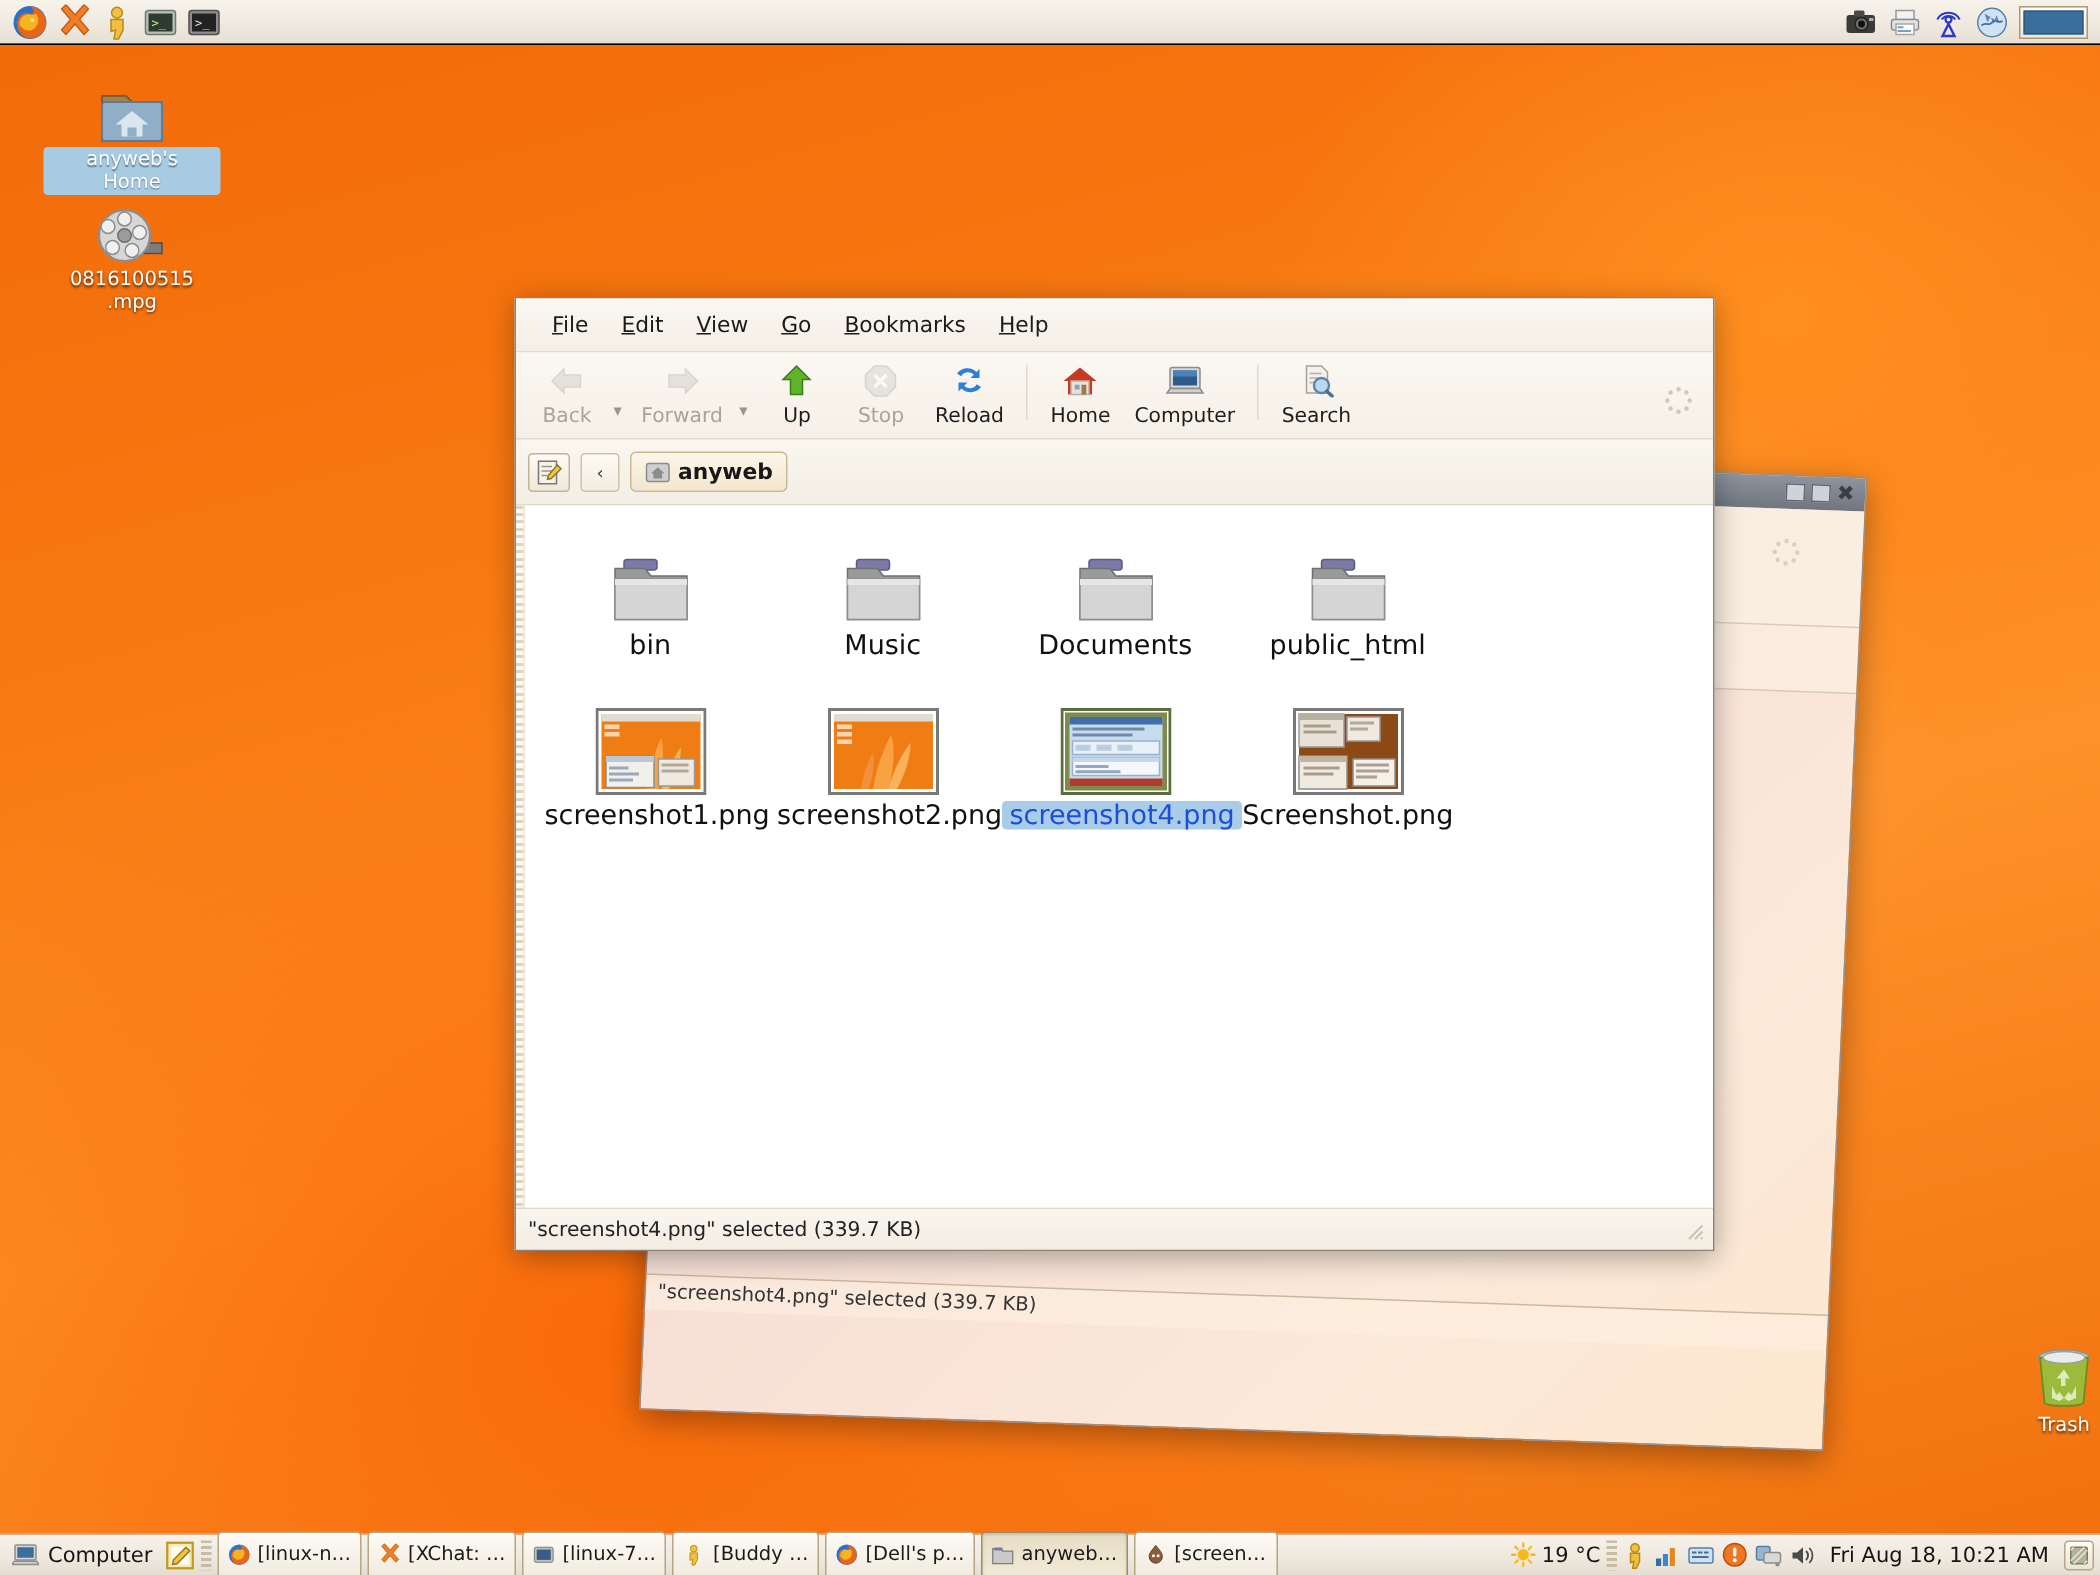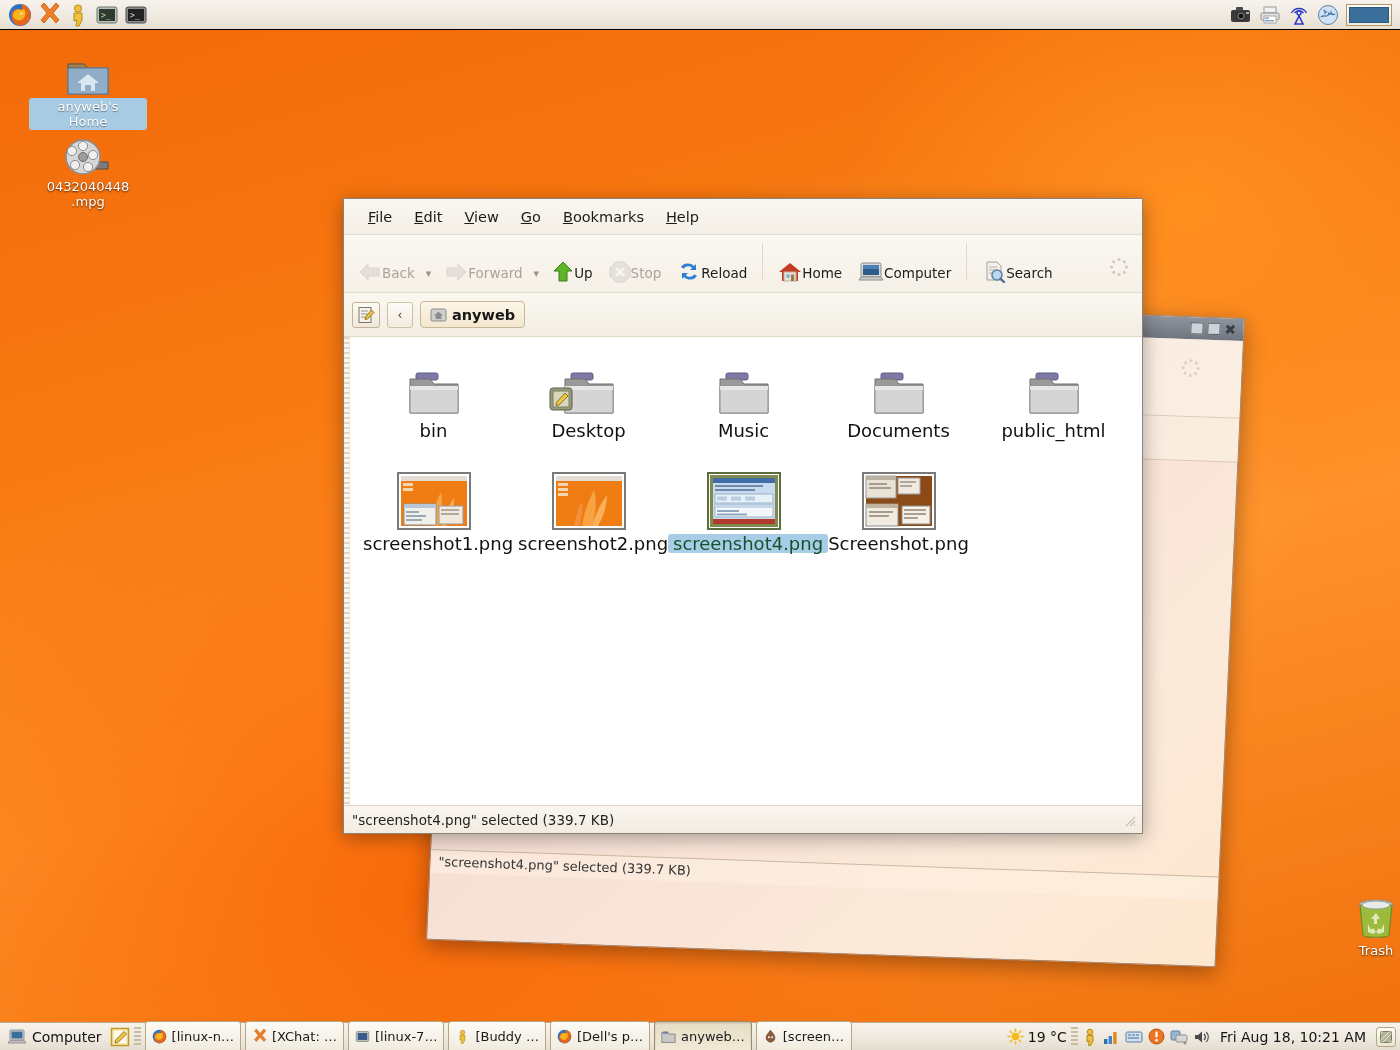--- a/index.html
+++ b/index.html
@@ -113,21 +113,21 @@
   .menu-item u { text-decoration: underline; }
 
   .toolbar {
     display: flex; align-items: flex-end; height: 58px;
     padding: 2px 6px 4px 6px; gap: 0;
     background: linear-gradient(to bottom,#fbf8f2,#f5f0e7);
     border-bottom: 1px solid #e3dbcd;
     position: relative;
   }
   .tb-item {
-    display: flex; flex-direction: row; align-items: center; justify-content: flex-end;
+    display: flex; flex-direction: column; align-items: center; justify-content: flex-end;
     min-width: 56px; padding: 2px 8px 3px 8px; cursor: pointer; border-radius: 3px;
   }
   .tb-item .ti { height: 26px; display:flex; align-items:center; justify-content:center; }
   .tb-item .tl { font-size: 13.5px; color: #1d1d1d; margin-top: 2px; white-space: nowrap; }
   .tb-item.disabled { cursor: default; }
   .tb-item.disabled .tl { color: #aaa39a; }
   .tb-item.disabled .ti { opacity: .45; }
   .tb-arrow {
     align-self: flex-end; margin: 0 2px 8px 0;
     color: #9c948a; font-size: 11px; cursor: pointer; padding: 0 3px;
@@ -175,21 +175,21 @@
   .item {
     width: 155px; text-align: center; padding: 4px 2px 6px 2px;
     cursor: pointer; user-select: none;
   }
   .item .thumb { height: 66px; display: flex; align-items: flex-end; justify-content: center; }
   .item .name {
     display: inline-block; margin-top: 4px;
     font-size: 18px; color: #111; line-height: 17px;
     padding: 1px 5px; border-radius: 3px;
   }
-  .item.selected .name { background: #a9cde6; color: #14532d; }
+  .item.selected .name { background: #a9cde6; color: #1d4ed8; }
 
   .statusbar {
     height: 28px; display: flex; align-items: center; justify-content: space-between;
     padding: 0 6px 0 8px;
     background: linear-gradient(to bottom,#faf6ef,#f2ece1);
     border-top: 1px solid #ded5c6;
     font-size: 13.5px; color: #222;
   }
   .grip { width: 14px; height: 14px; opacity: .5; }
 
@@ -253,21 +253,21 @@
       <path d="M34 26 h12 v7 h-12 z" fill="#7c7c7c" stroke="#4f4f4f"></path>
       <circle cx="21" cy="21" r="17" fill="#d7d7d7" stroke="#8d8d8d" stroke-width="1.5"></circle>
       <circle cx="21" cy="21" r="4.5" fill="#9c9c9c" stroke="#6d6d6d"></circle>
       <circle cx="21" cy="10" r="4.6" fill="#f0f0f0" stroke="#8d8d8d"></circle>
       <circle cx="31" cy="19" r="4.6" fill="#f0f0f0" stroke="#8d8d8d"></circle>
       <circle cx="26" cy="31" r="4.6" fill="#f0f0f0" stroke="#8d8d8d"></circle>
       <circle cx="13" cy="29" r="4.6" fill="#f0f0f0" stroke="#8d8d8d"></circle>
       <circle cx="10" cy="15" r="4.6" fill="#f0f0f0" stroke="#8d8d8d"></circle>
     </svg>
   </div>
-  <div class="label">0432040448.mpg</div>
+  <div class="label">0816100515.mpg</div>
 </div>
 
 <div class="desk-icon" style="left:1316px; top:892px;">
   <div class="glyph">
     <svg width="48" height="46" viewBox="0 0 48 46">
       <ellipse cx="24" cy="9" rx="17" ry="5" fill="#cfd4cf" stroke="#8d938d"></ellipse>
       <path d="M8 9 l3 30 c0 3 26 3 26 0 l3 -30 z" fill="#9cbb3c" stroke="#6e8a22" stroke-width="1.2"></path>
       <ellipse cx="24" cy="9" rx="14" ry="4" fill="#e9ece9" stroke="#9aa09a"></ellipse>
       <path d="M24 17 l4 6 h-3 v5 h-3 v-5 h-3 z M32 28 l-3 6 -2 -2 -3 4 3 2 5 -2 z M16 28 l3 6 2 -2 3 4 -3 2 -5 -2 z" fill="#eaf3d4" opacity=".85"></path>
     </svg>
@@ -530,36 +530,20 @@
             <svg width="56" height="48" viewBox="0 0 56 48">
               <rect x="10" y="4" width="22" height="7" rx="2" fill="#7d7aa8" stroke="#5d5a85"></rect>
               <path d="M4 10 h20 l4 5 h24 v29 H4 Z" fill="#9a9a9a" stroke="#6f6f6f"></path>
               <path d="M4 17 h48 v27 H4 Z" fill="#d5d5d5" stroke="#8d8d8d"></path>
               <path d="M4 17 h48 v4 H4 Z" fill="#e6e6e6"></path>
             </svg>
           </div>
           <div class="name">bin</div>
         </div>
 
-        <div class="item">
-          <div class="thumb" style="position:relative;">
-            <svg width="56" height="48" viewBox="0 0 56 48">
-              <rect x="10" y="4" width="22" height="7" rx="2" fill="#7d7aa8" stroke="#5d5a85"></rect>
-              <path d="M4 10 h20 l4 5 h24 v29 H4 Z" fill="#9a9a9a" stroke="#6f6f6f"></path>
-              <path d="M4 17 h48 v27 H4 Z" fill="#d5d5d5" stroke="#8d8d8d"></path>
-              <path d="M4 17 h48 v4 H4 Z" fill="#e6e6e6"></path>
-            </svg>
-            <svg width="24" height="24" viewBox="0 0 24 24" style="position:absolute;left:36px;bottom:6px;">
-              <rect x="1" y="1" width="22" height="22" rx="3" fill="#9a9a7c" stroke="#5f5f46"></rect>
-              <rect x="4" y="4" width="16" height="16" fill="#d7d7bc" stroke="#7c7c60"></rect>
-              <path d="M16 6 L19 9 L10 18 L7 18.5 L7.5 15.5z" fill="#f0c744" stroke="#8d7520"></path>
-            </svg>
-          </div>
-          <div class="name">Desktop</div>
-        </div>
 
         <div class="item">
           <div class="thumb">
             <svg width="56" height="48" viewBox="0 0 56 48">
               <rect x="10" y="4" width="22" height="7" rx="2" fill="#7d7aa8" stroke="#5d5a85"></rect>
               <path d="M4 10 h20 l4 5 h24 v29 H4 Z" fill="#9a9a9a" stroke="#6f6f6f"></path>
               <path d="M4 17 h48 v27 H4 Z" fill="#d5d5d5" stroke="#8d8d8d"></path>
               <path d="M4 17 h48 v4 H4 Z" fill="#e6e6e6"></path>
             </svg>
           </div>

